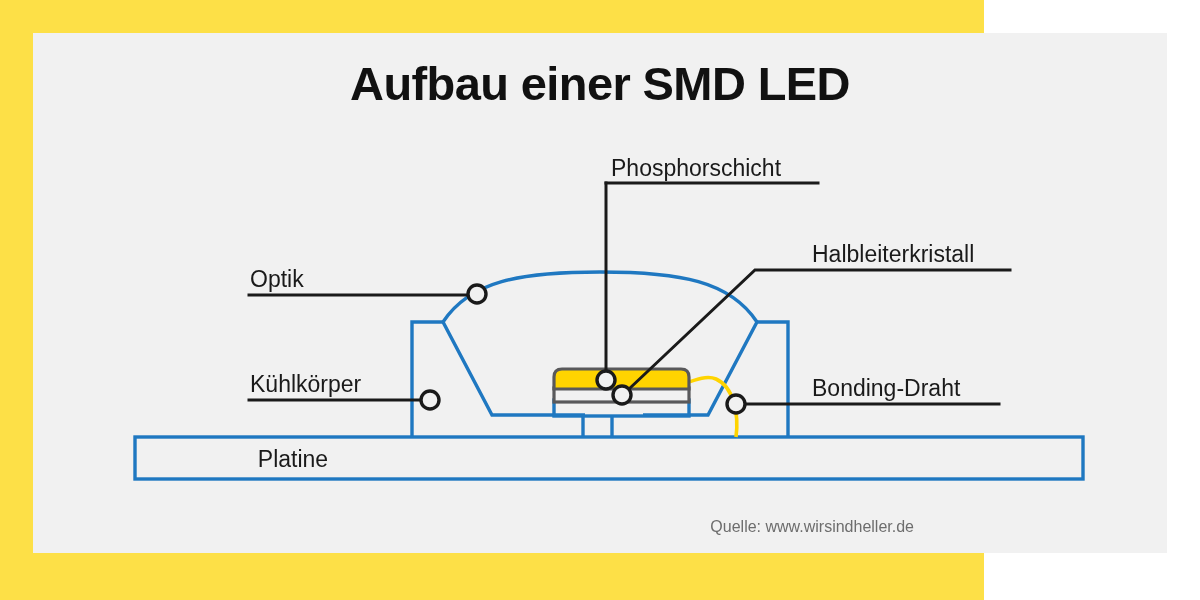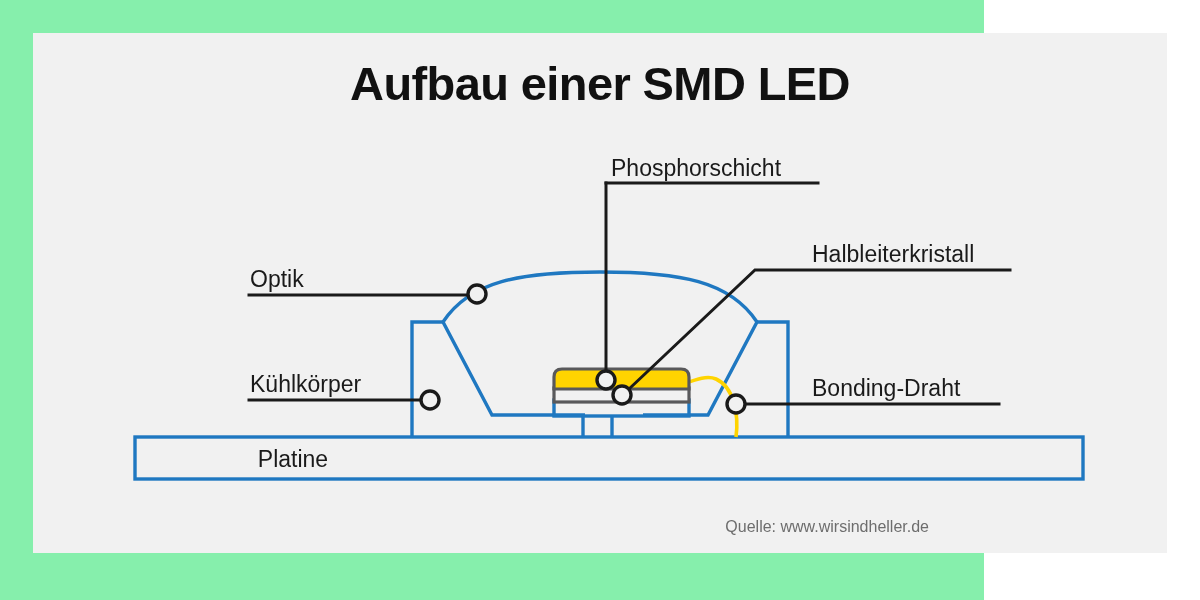--- a/index.html
+++ b/index.html
@@ -11,21 +11,21 @@
   body {
     width: 1200px;
     height: 600px;
     overflow: hidden;
     font-family: "Liberation Sans", sans-serif;
   }
   .stage {
     position: relative;
     width: 984px;
     height: 600px;
-    background: #86efac;
+    background: #fde047;
   }
   .panel {
     position: absolute;
     left: 33px;
     top: 33px;
     width: 1134px;
     height: 520px;
     background: #f1f1f1;
   }
   .diagram-svg {
@@ -43,21 +43,21 @@
     text-align: center;
     font-family: "Liberation Sans", sans-serif;
     font-size: 47px;
     font-weight: bold;
     letter-spacing: -0.6px;
     color: #111111;
     white-space: nowrap;
   }
   .source {
     position: absolute;
-    right: 55px;
+    right: 70px;
     top: 518px;
     font-family: "Liberation Sans", sans-serif;
     font-size: 16px;
     color: #6d6d6d;
     white-space: nowrap;
   }
   .lbl {
     font-family: "Liberation Sans", sans-serif;
     font-size: 23px;
     fill: #1a1a1a;

